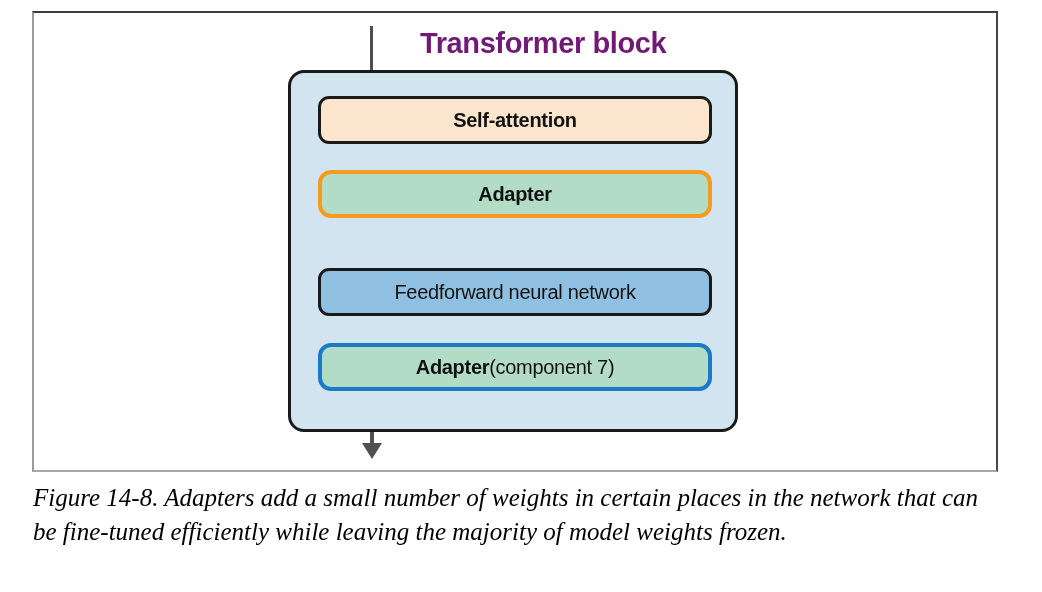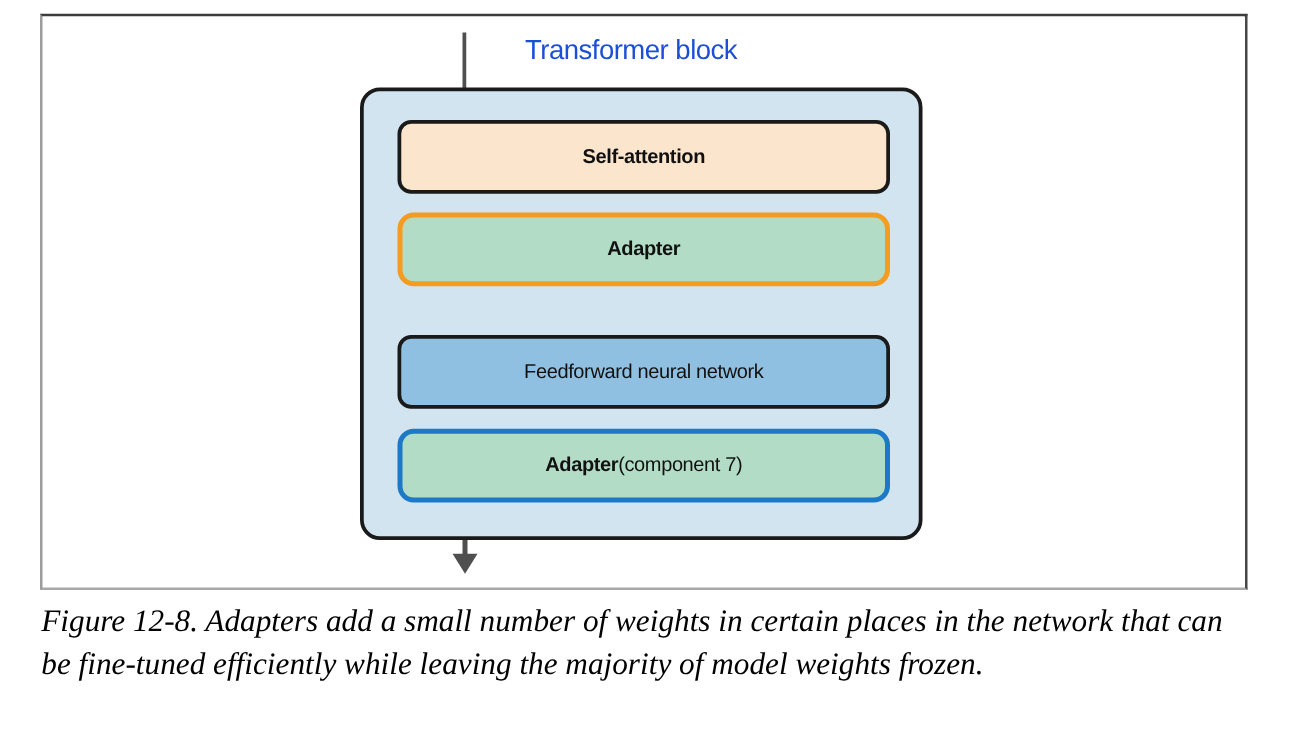--- a/index.html
+++ b/index.html
@@ -18,50 +18,50 @@
     width: 966px; height: 461px;
     background: #ffffff;
     border-style: solid;
     border-width: 2px;
     border-color: #3c3c3c #474747 #a8a8a8 #9c9c9c;
   }
 
   
   .diagram-title {
     left: 420px; top: 27px;
-    font-size: 22px;
-    font-weight: normal;
+    font-size: 29px;
+    font-weight: bold;
     letter-spacing: -0.4px;
-    color: #1d4ed8;
+    color: #701a75;
     white-space: nowrap;
   }
 
   
   .arrow-line-top {
     left: 370px; top: 26px;
     width: 3px; height: 46px;
   }
 
   
   .block-container {
     left: 288px; top: 70px;
     width: 450px; height: 362px;
     border: 3px solid;
     border-radius: 16px;
   }
 
   
   .inner-box {
     left: 318px;
-    width: 394px; height: 59px;
+    width: 394px; height: 48px;
     border-radius: 11px;
     display: flex;
     align-items: center;
     justify-content: center;
-    font-size: 16px;
+    font-size: 20px;
     letter-spacing: -0.3px;
     color: #111;
     white-space: nowrap;
   }
   .inner-box .lbl-bold { font-weight: bold; }
   .inner-box .lbl-reg  { font-weight: normal; }
   .box-self-attention { top: 96px;  border: 3px solid; }
   .box-adapter-1      { top: 170px; border: 4px solid; border-radius: 13px; }
   .box-feedforward    { top: 268px; border: 3px solid; }
   .box-adapter-2      { top: 343px; border: 4px solid; border-radius: 13px; }
@@ -116,13 +116,13 @@
 </div>
 
 <div class="abs inner-box box-adapter-2" style="background-color: rgb(178, 220, 198); border-color: rgb(27, 121, 200);">
   <span class="lbl-bold">Adapter</span>
     <span class="lbl-reg"> (component 7)</span>
 </div>
 
 <div class="abs arrow-stem-bottom" style="background-color: rgb(79, 79, 79);"></div>
 <div class="abs arrow-head-bottom" style="border-top-color: rgb(79, 79, 79);"></div>
 
-<div class="abs figure-caption">Figure 12-8. Adapters add a small number of weights in certain places in the network that can be fine-tuned efficiently while leaving the majority of model weights frozen.</div>
+<div class="abs figure-caption">Figure 14-8. Adapters add a small number of weights in certain places in the network that can be fine-tuned efficiently while leaving the majority of model weights frozen.</div>
 
 </body></html>

